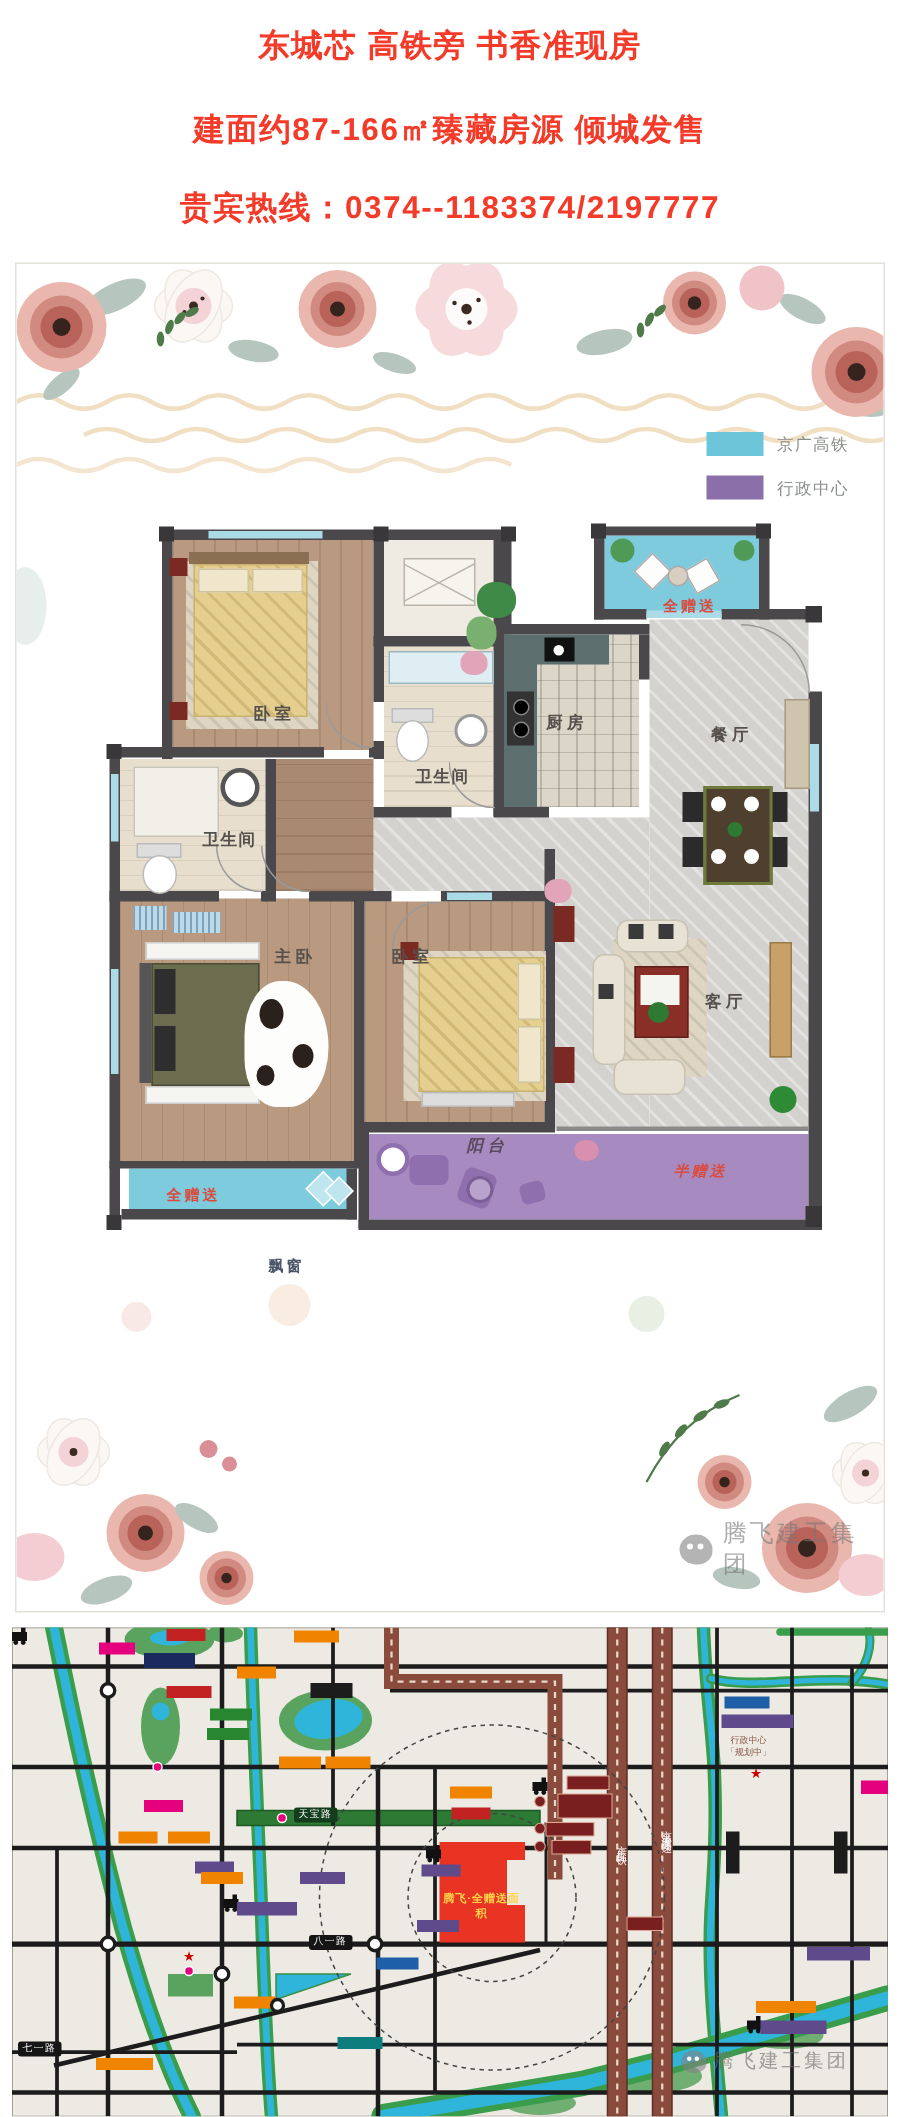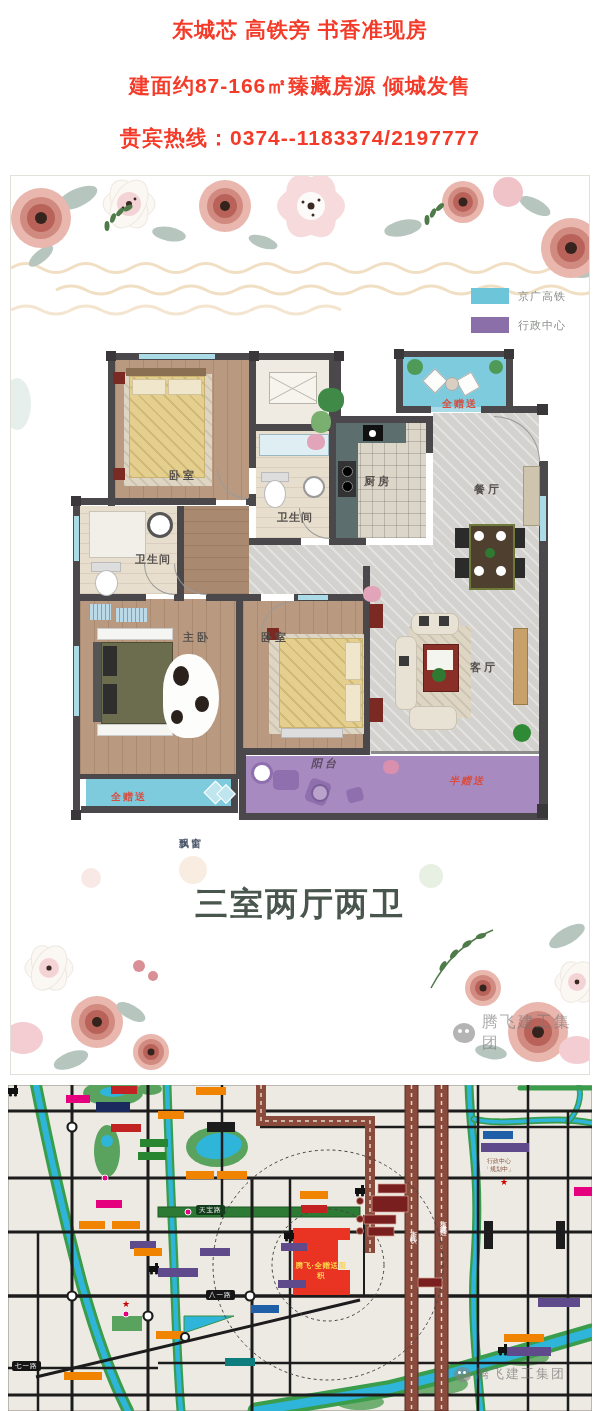--- a/index.html
+++ b/index.html
@@ -408,21 +408,20 @@
     <span class="lbl" style="left:162px;top:454px;width:48px;">主卧</span>
     <span class="lbl" style="left:240px;top:454px;width:48px;">卧室</span>
     <span class="lbl" style="left:292px;top:580px;width:44px;color:#5a4a5e;font-style:italic;">阳台</span>
     <span class="lbl red" style="left:418px;top:221px;width:62px;">全赠送</span>
     <span class="lbl red" style="left:92px;top:614px;width:52px;">全赠送</span>
     <span class="lbl dark" style="left:160px;top:614px;width:40px;margin-top:47px;">飘窗</span>
     <span class="lbl red" style="left:428px;top:598px;width:56px;font-style:italic;">半赠送</span>
   </div>
 
   
-  <div class="cap" style="top:706px;">三室两厅两卫</div>
 
   
   <div class="wm" style="left:442px;top:836px;">
     <span class="wicon"></span>
     <span class="wtxt">腾飞建工集团</span>
   </div>
 </div>
 
 <div id="map">
   <svg width="584" height="326" viewBox="0 0 584 326">

